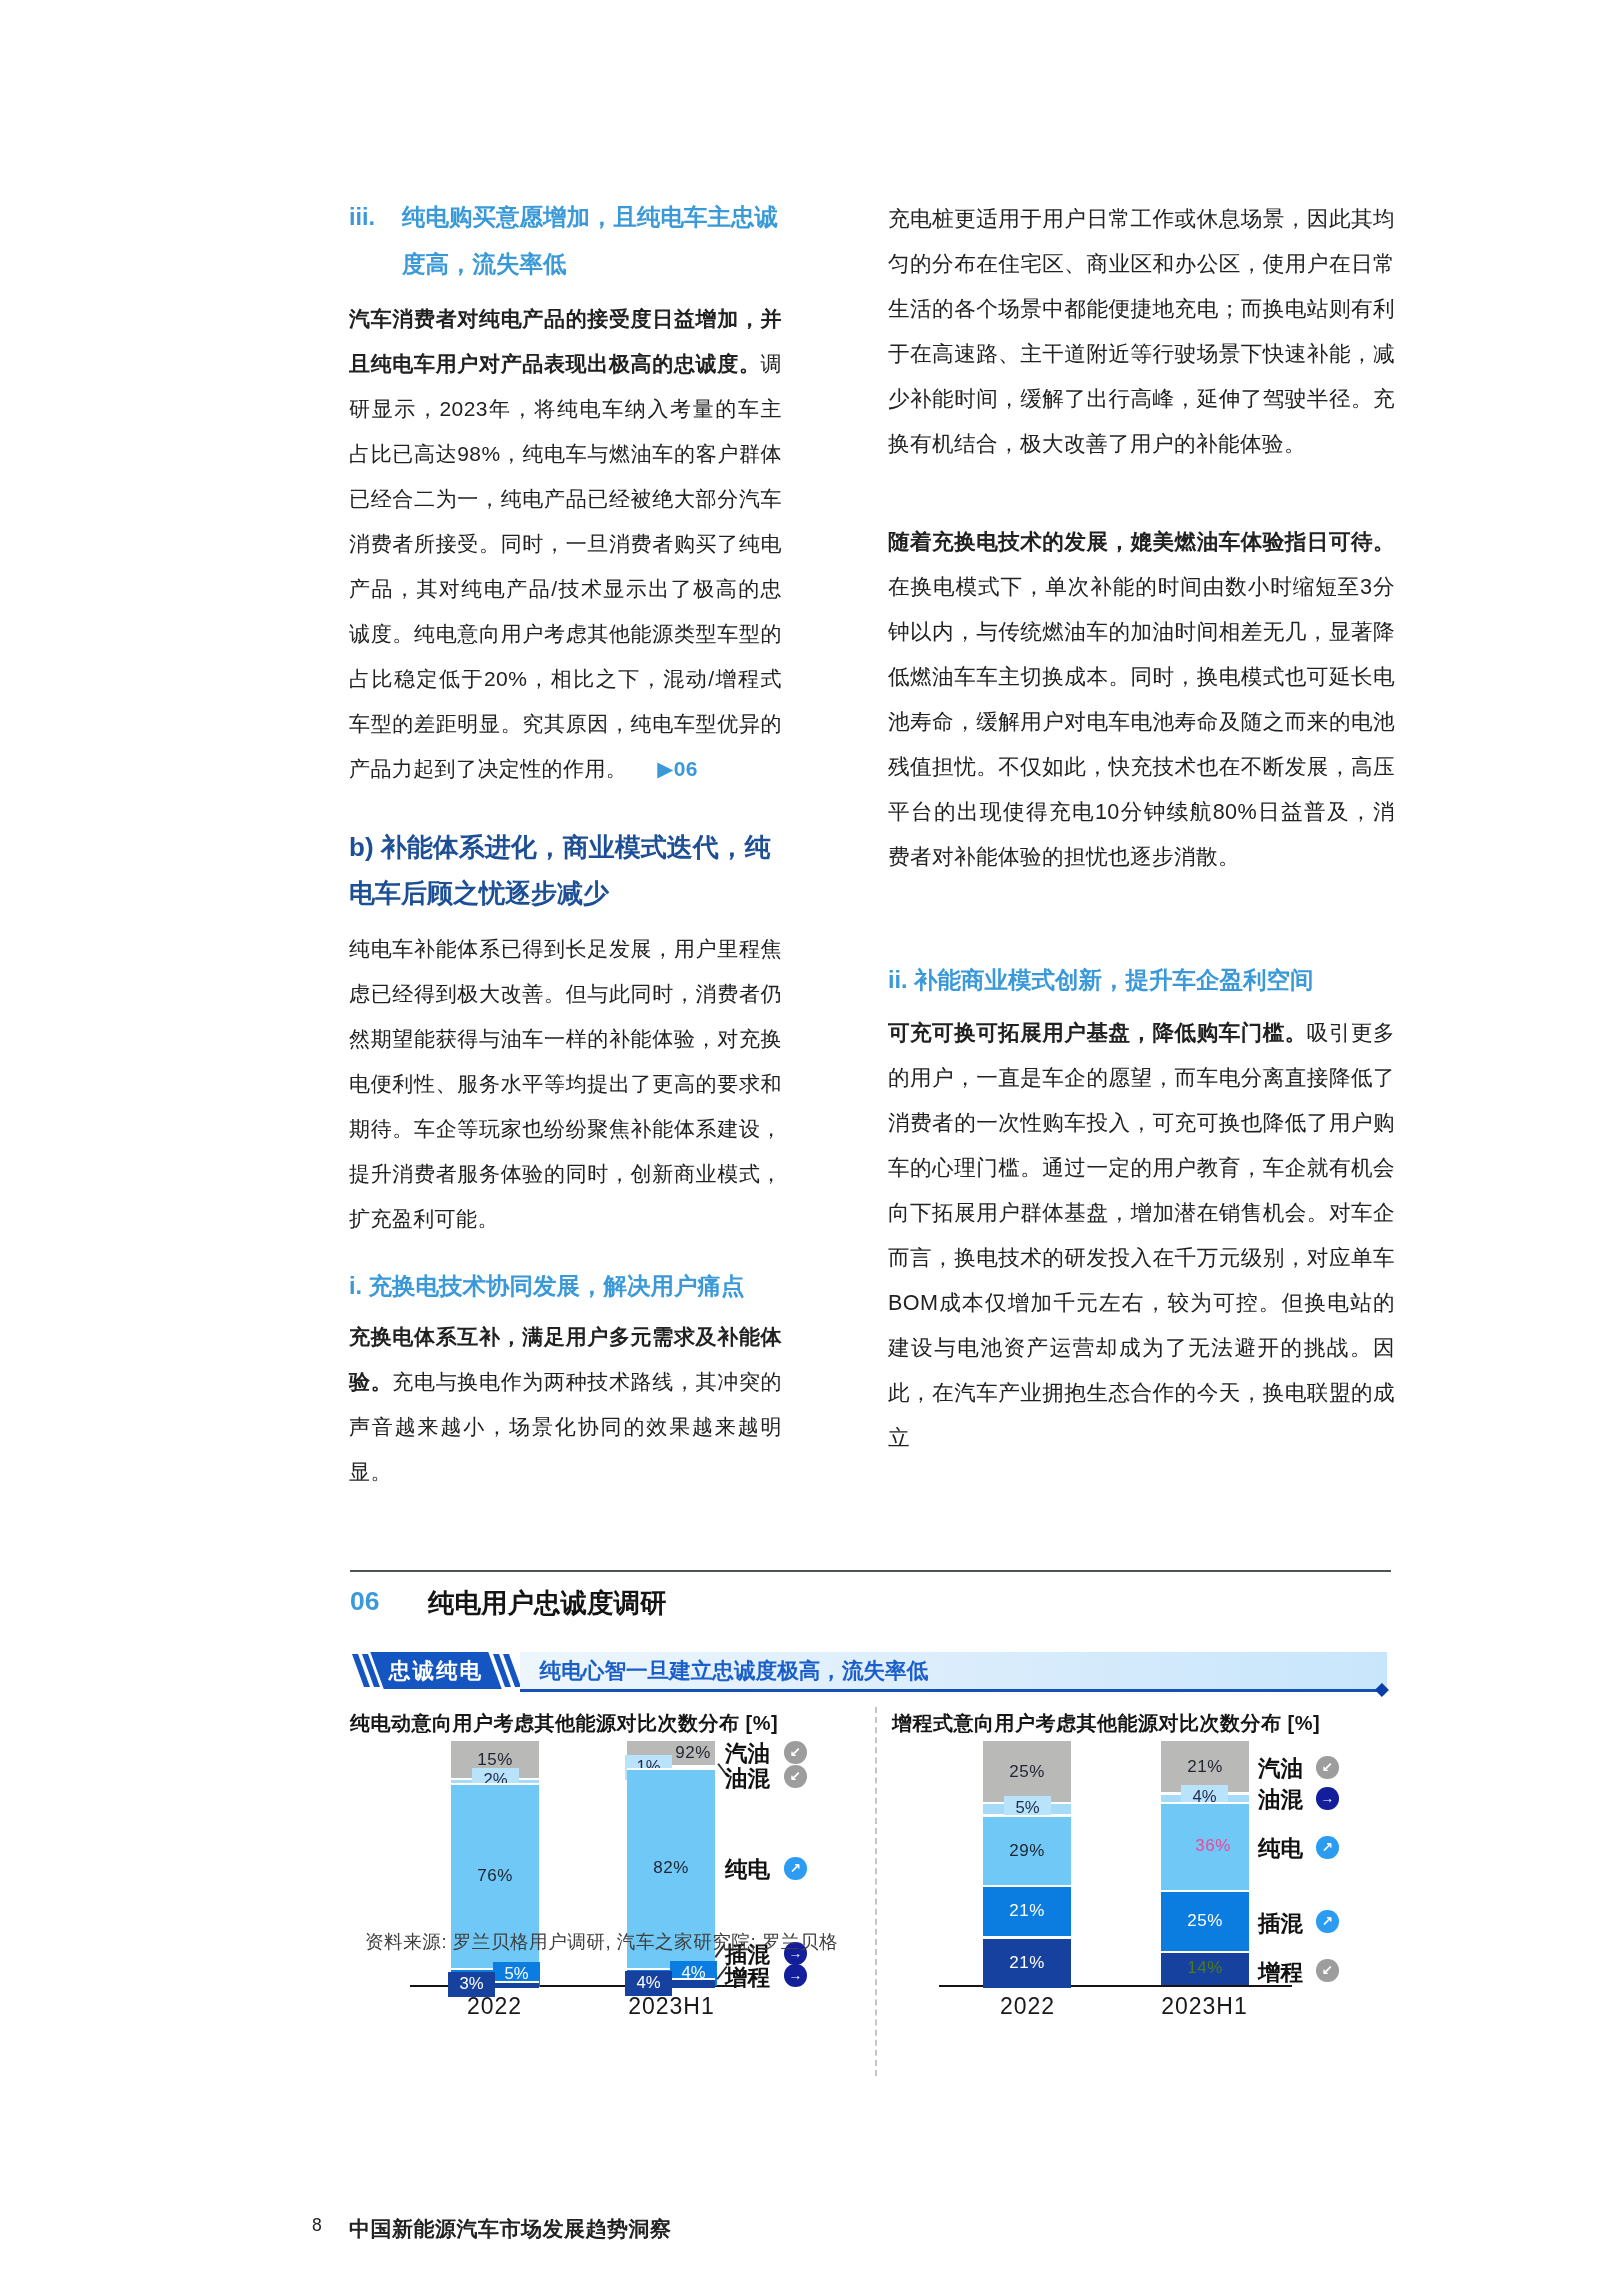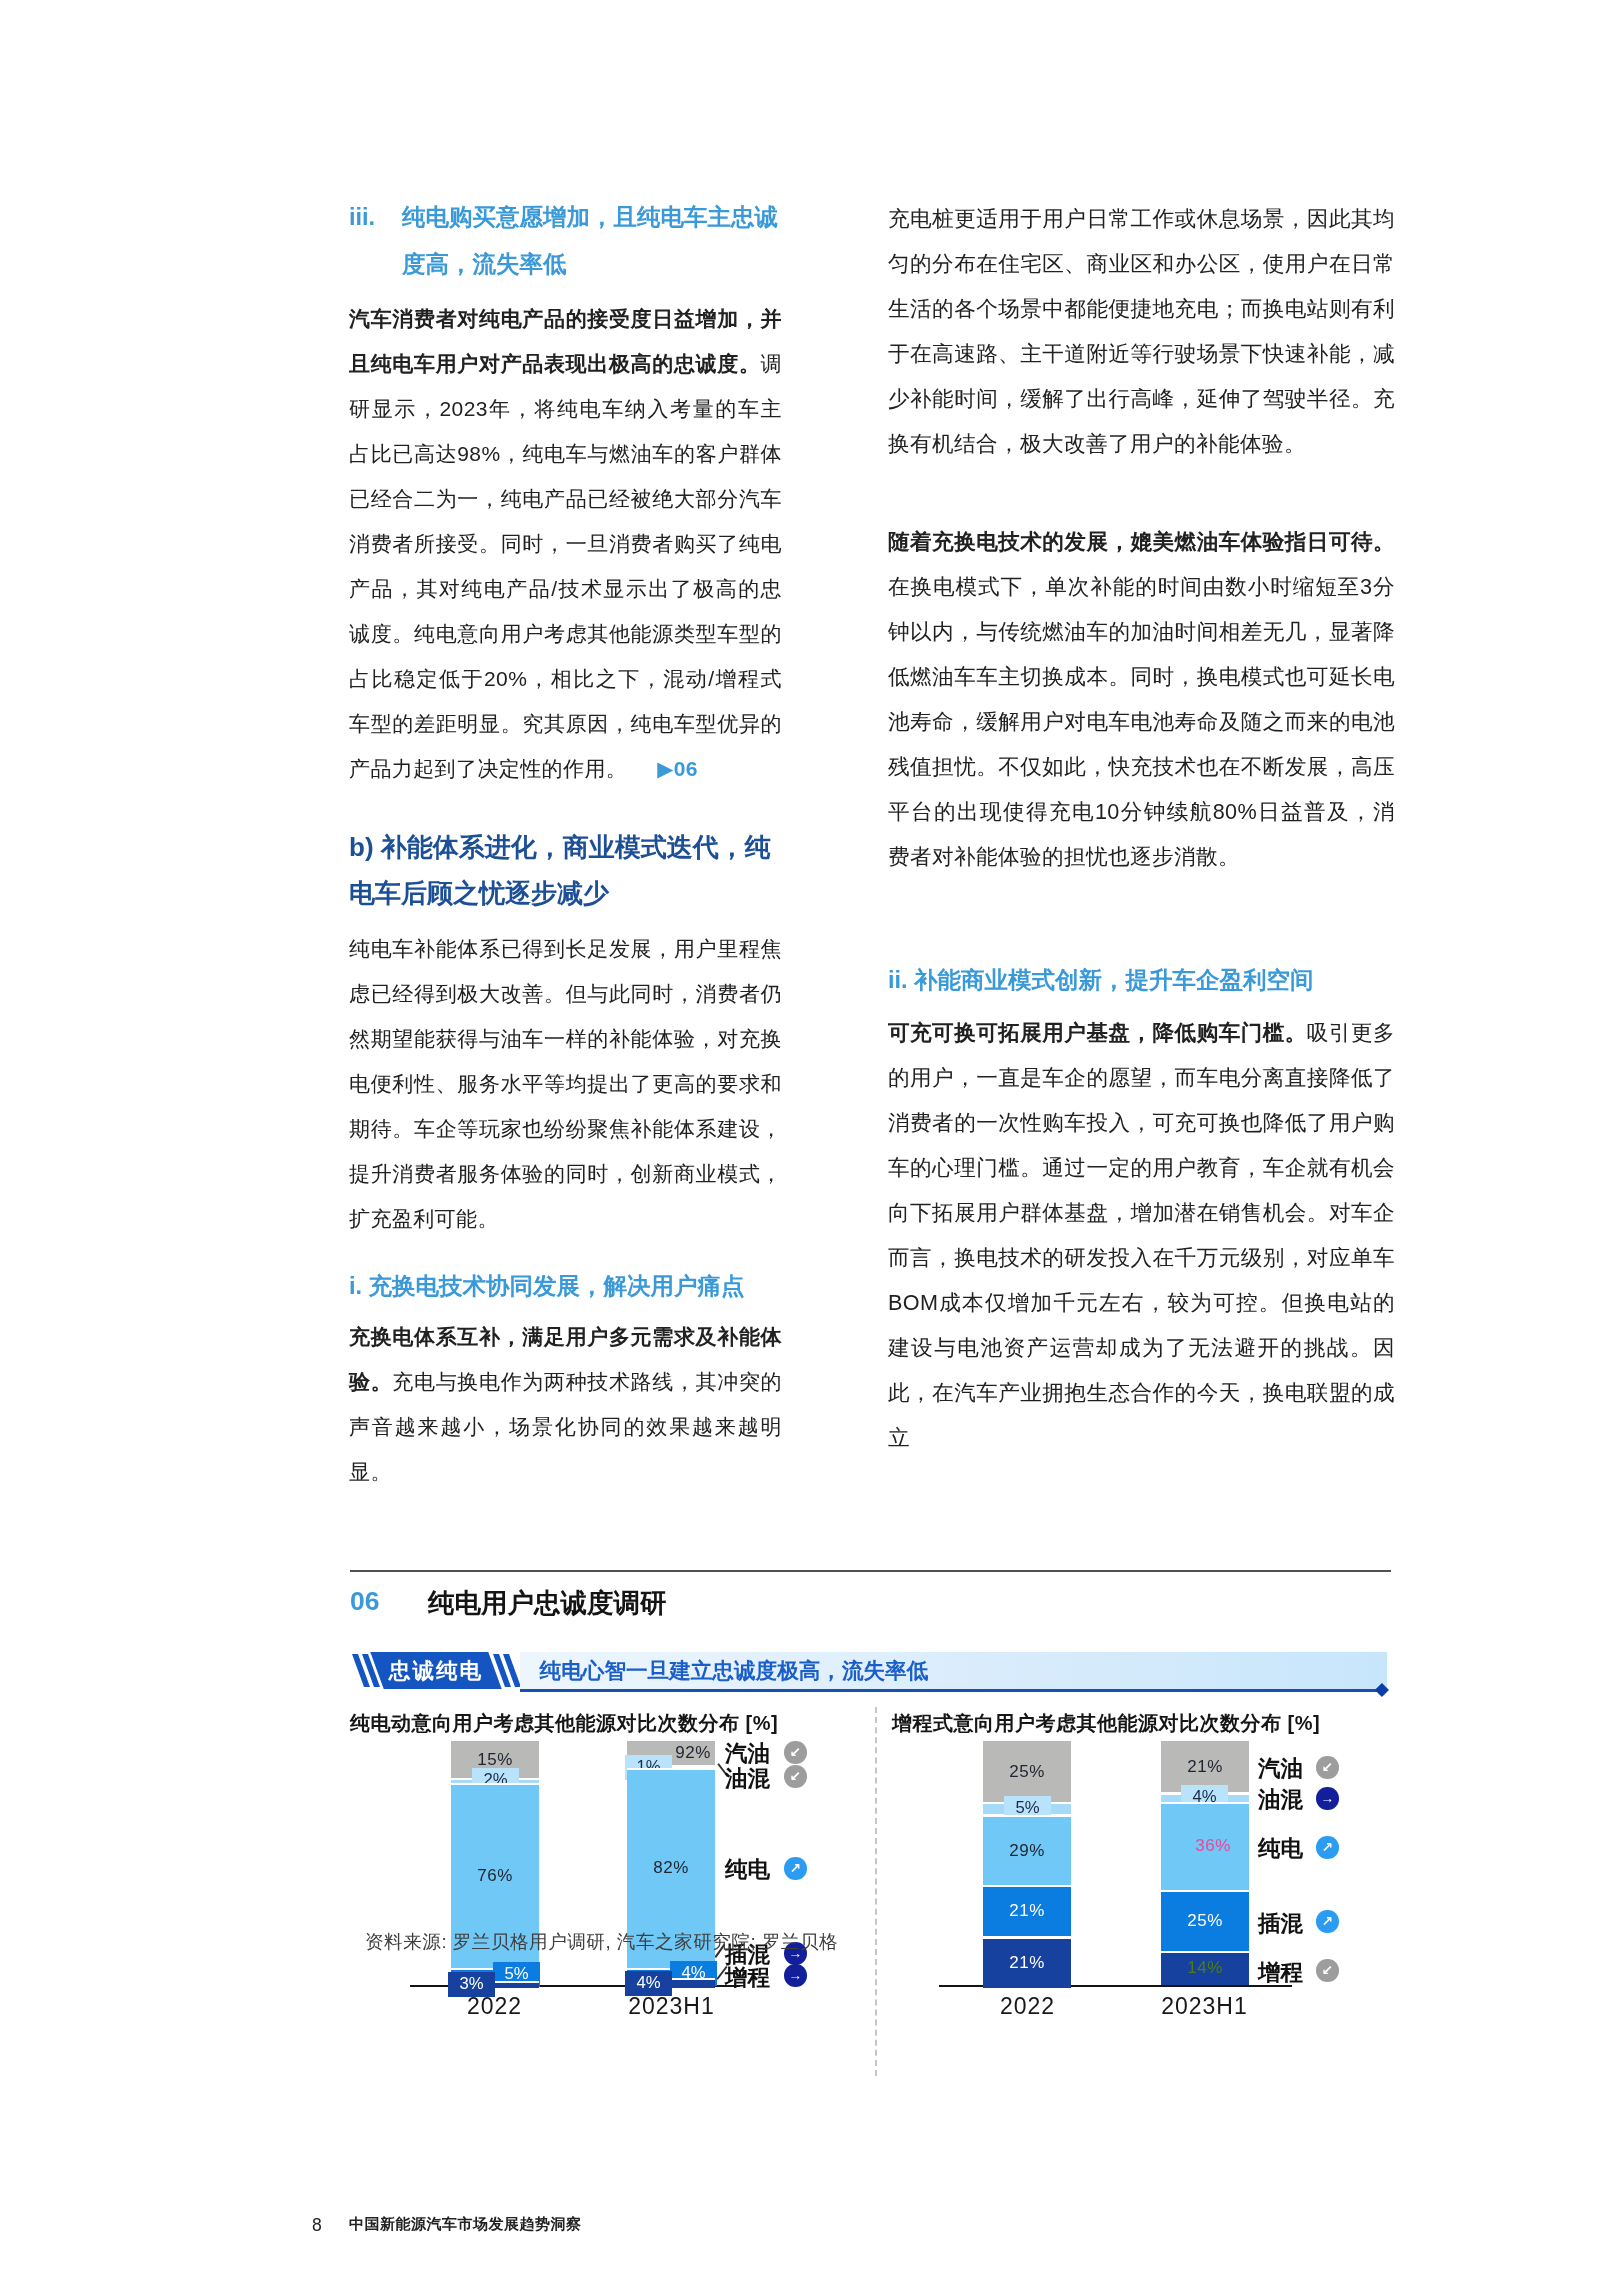--- a/index.html
+++ b/index.html
@@ -43,21 +43,21 @@
   .leg-lab{position:absolute;font-size:22.5px;font-weight:700;color:#111;white-space:nowrap;}
   .licon{position:absolute;width:22.5px;height:22.5px;border-radius:50%;display:flex;align-items:center;justify-content:center;color:#fff;font-size:13.7px;font-weight:700;}
   .licon.t-down{background:#9d9d9d;}
   .licon.t-up{background:#2b9cf2;}
   .licon.t-right{background:#131f9a;}
   .leader{position:absolute;height:2px;background:#2e2e2e;}
   .divider{left:875px;top:1707px;height:369px;width:0;border-left:2px dashed #c6c6c6;}
   .source{left:365px;top:1929px;font-size:18.6px;color:#3f3f3f;letter-spacing:0.5px;}
   
   .foot-num{left:312px;top:2215px;font-size:17.6px;color:#222;}
-  .foot-title{left:349px;top:2215px;font-size:15px;font-weight:600;color:#222;letter-spacing:0.5px;}
+  .foot-title{left:349px;top:2215px;font-size:21px;font-weight:600;color:#222;letter-spacing:0.5px;}
 </style>
 </head>
 <body>
 
 <div class="page">
 
   <div class="abs h-blue h-hang" style="left:349px;top:194px;width:443px;">
     <span class="mk">iii.</span>
     <span class="tx">纯电购买意愿增加，且纯电车主忠诚度高，流失率低</span>
   </div>

